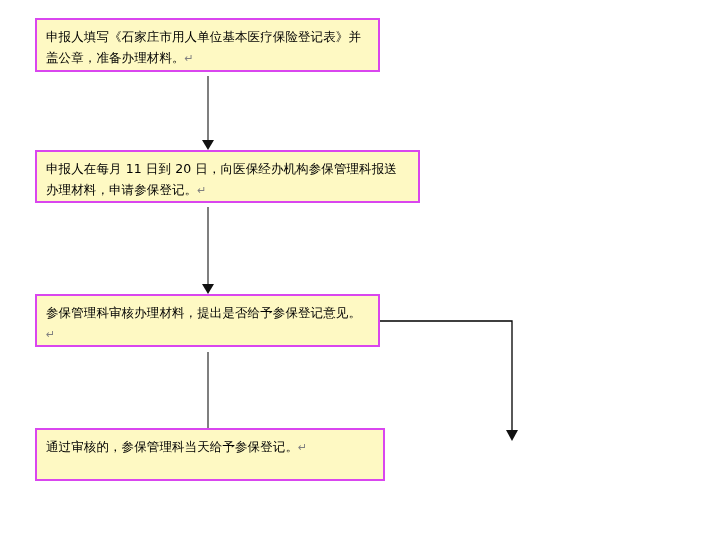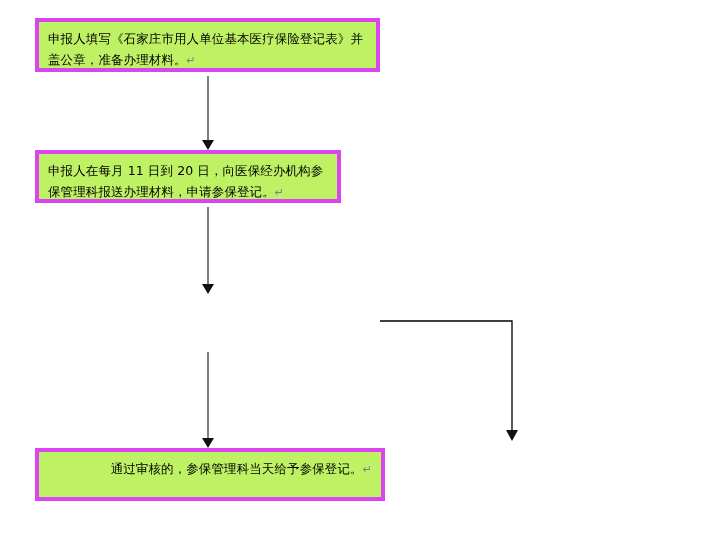--- a/index.html
+++ b/index.html
@@ -13,22 +13,22 @@
   #flowchart-canvas {
     position: relative;
     width: 701px;
     height: 545px;
     background: #ffffff;
     overflow: hidden;
   }
   .flow-box {
     position: absolute;
     box-sizing: border-box;
-    border: 4px solid #d946ef;
-    background: #bef264;
+    border: 2px solid #d946ef;
+    background: #fef9c3;
   }
   .flow-box-text {
     font-family: "DejaVu Sans", "Liberation Sans", sans-serif;
     font-size: 12.5px;
     line-height: 21px;
     color: #000000;
     padding: 6px 9px 0 9px;
     white-space: pre-wrap;
     letter-spacing: 0.1px;
   }
@@ -74,23 +74,26 @@
     <g>
       <polyline points="380,321 512,321 512,438" stroke="#000000" stroke-width="1.3" fill="none"></polyline>
       <polygon points="506,430 518,430 512,441" fill="#111111"></polygon>
     </g>
   </svg>
 
   <div class="flow-box" style="left:35px; top:18px; width:345px; height:54px;">
     <div class="flow-box-text"><span>申报人填写《石家庄市用人单位基本医疗保险登记表》并盖公章，准备办理材料。</span><span class="pilcrow">↵</span></div>
   </div>
 
-  <div class="flow-box" style="left:35px; top:150px; width:306px; height:53px;">
+  <div class="flow-box" style="left:35px; top:150px; width:385px; height:53px;">
     <div class="flow-box-text"><span>申报人在每月 11 日到 20 日，向医保经办机构参保管理科报送办理材料，申请参保登记。</span><span class="pilcrow">↵</span></div>
   </div>
 
+  <div class="flow-box" style="left:35px; top:294px; width:345px; height:53px;">
+    <div class="flow-box-text"><span>参保管理科审核办理材料，提出是否给予参保登记意见。</span><span class="pilcrow">↵</span></div>
+  </div>
 
-  <div class="flow-box" style="left:35px; top:448px; width:350px; height:53px;text-align:right;">
+  <div class="flow-box" style="left:35px; top:428px; width:350px; height:53px;">
     <div class="flow-box-text"><span>通过审核的，参保管理科当天给予参保登记。</span><span class="pilcrow">↵</span></div>
   </div>
 
 
 </div>
 
 </body></html>

